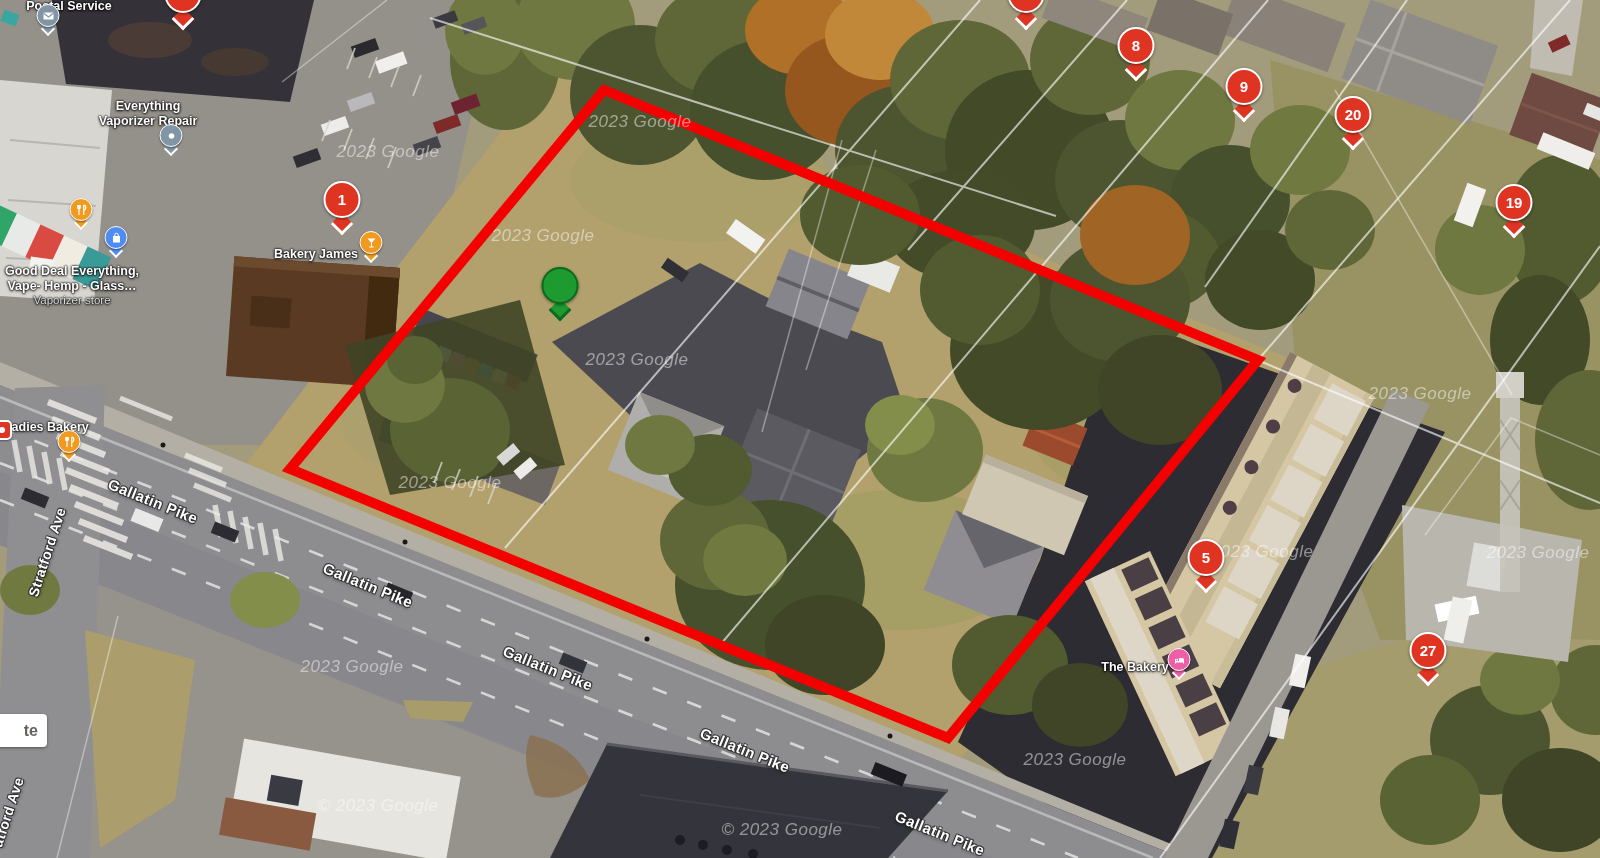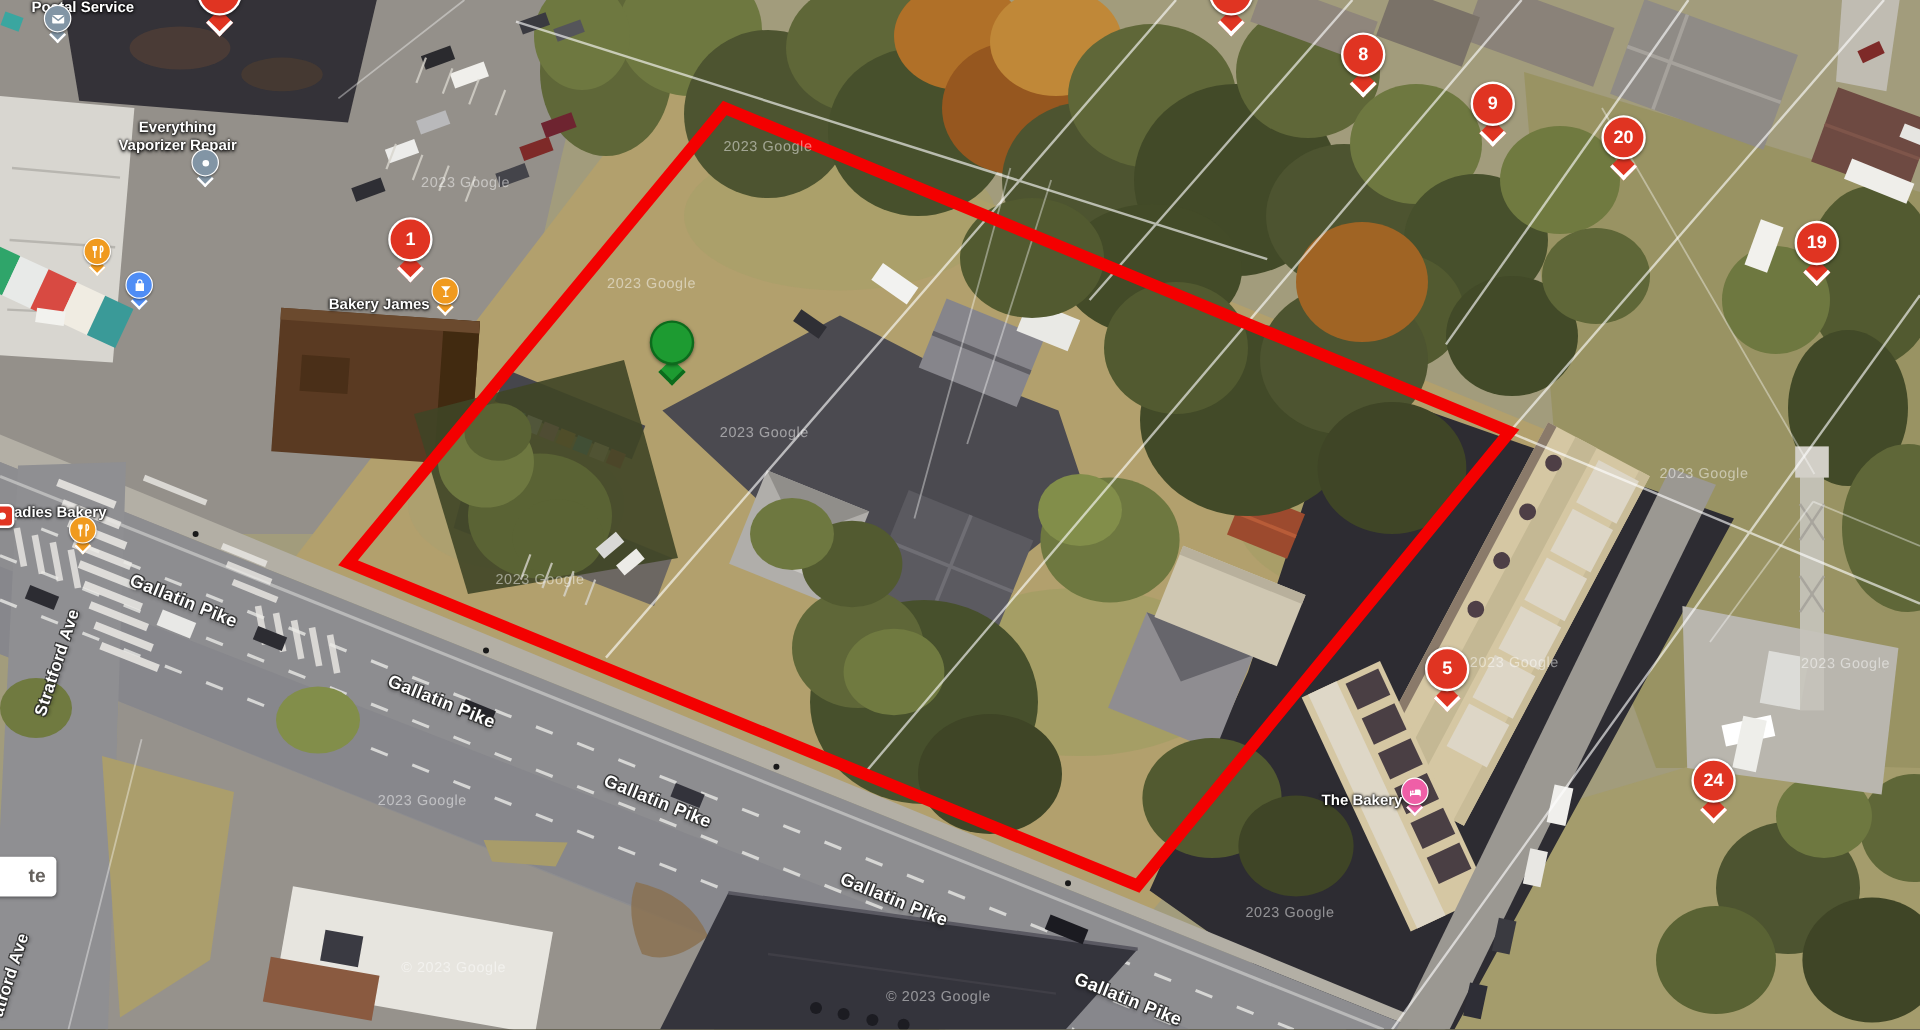--- a/index.html
+++ b/index.html
@@ -2,21 +2,21 @@
 <html><head>
 <meta charset="utf-8">
 <style>
   html,body{margin:0;padding:0;background:#222;}
   .stage{position:relative;width:1600px;height:858px;overflow:hidden;
          font-family:"Liberation Sans",sans-serif;background:#a29c7c;}
   .terrain{position:absolute;left:0;top:0;width:1600px;height:858px;display:block;}
   .overlay{position:absolute;inset:0;}
   
   .wm{position:absolute;transform:translate(-50%,-50%);color:rgba(255,255,255,.48);
-      font-size:12px;letter-spacing:.5px;white-space:nowrap;}
+      font-size:17px;letter-spacing:.5px;white-space:nowrap;font-style:italic;}
   
   .street-label{position:absolute;color:#fff;font-size:15px;font-weight:bold;letter-spacing:.4px;
       white-space:nowrap;
       text-shadow:-1px -1px 0 rgba(40,40,40,.8),1px -1px 0 rgba(40,40,40,.8),
                   -1px 1px 0 rgba(40,40,40,.8),1px 1px 0 rgba(40,40,40,.8),0 2px 3px rgba(0,0,0,.45);}
   .street-label.small{font-size:14px;}
   
   .poi-label{position:absolute;transform:translate(-50%,-50%);text-align:center;color:#fff;
       font-size:12.5px;font-weight:bold;line-height:1.18;white-space:nowrap;
       text-shadow:0 0 2px rgba(0,0,0,.95),0 0 2px rgba(0,0,0,.95),0 1px 3px rgba(0,0,0,.8);}
@@ -414,20 +414,25 @@
   <div class="street-label" style="left:745px;top:750px;transform:translate(-50%,-50%) rotate(22deg)">Gallatin Pike</div>
   <div class="street-label" style="left:940px;top:833px;transform:translate(-50%,-50%) rotate(22deg)">Gallatin Pike</div>
   <div class="street-label small" style="left:47px;top:552px;transform:translate(-50%,-50%) rotate(-72deg)">Stratford Ave</div>
   <div class="street-label small" style="left:8px;top:812px;transform:translate(-50%,-50%) rotate(-72deg)">atford Ave</div>
 
   <div class="poi-label" style="left:69px;top:6px">Postal Service</div>
   <div class="poi-label" style="left:148px;top:114px">
     <div>Everything</div>
     <div>Vaporizer Repair</div>
   </div>
+  <div class="poi-label" style="left:72px;top:286px">
+    <div>Good Deal Everything,</div>
+    <div>Vape- Hemp - Glass…</div>
+    <div class="poi-sub">Vaporizer store</div>
+  </div>
   <div class="poi-label" style="left:316px;top:254px">Bakery James</div>
   <div class="poi-label" style="left:46px;top:427px">Sadies Bakery</div>
   <div class="poi-label" style="left:1135px;top:667px">The Bakery</div>
   <div class="edge-chip" style="left:-10px;top:714px;width:48px;height:33px">te</div>
 
   <div class="poipin" style="left:48px;top:36px;--pc:#8295a5">
     <span class="ptail"></span>
         <span class="phead">
       <svg viewBox="0 0 24 24">
             <rect x="2" y="5" width="20" height="14" rx="1.5" fill="#fff"></rect>
@@ -514,21 +519,21 @@
   <div class="gpin" style="left:1514px;top:236px">
     <div class="tail"></div>
         <div class="head">19</div>
       </div>
   <div class="gpin" style="left:1206px;top:591px">
     <div class="tail"></div>
         <div class="head">5</div>
       </div>
   <div class="gpin" style="left:1428px;top:684px">
     <div class="tail"></div>
-        <div class="head">24</div>
+        <div class="head">27</div>
       </div>
   <div class="gpin" style="left:183px;top:28px">
     <div class="tail"></div>
         <div class="head"></div>
       </div>
   <div class="gpin" style="left:1026px;top:28px">
     <div class="tail"></div>
         <div class="head"></div>
       </div>
 

